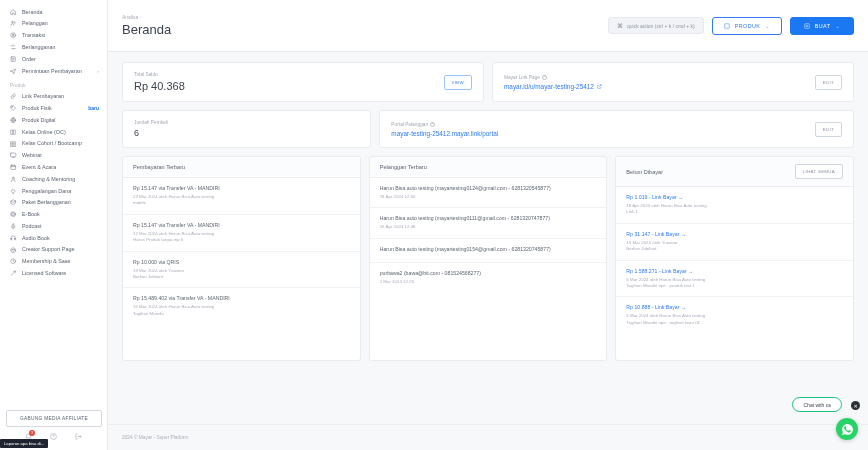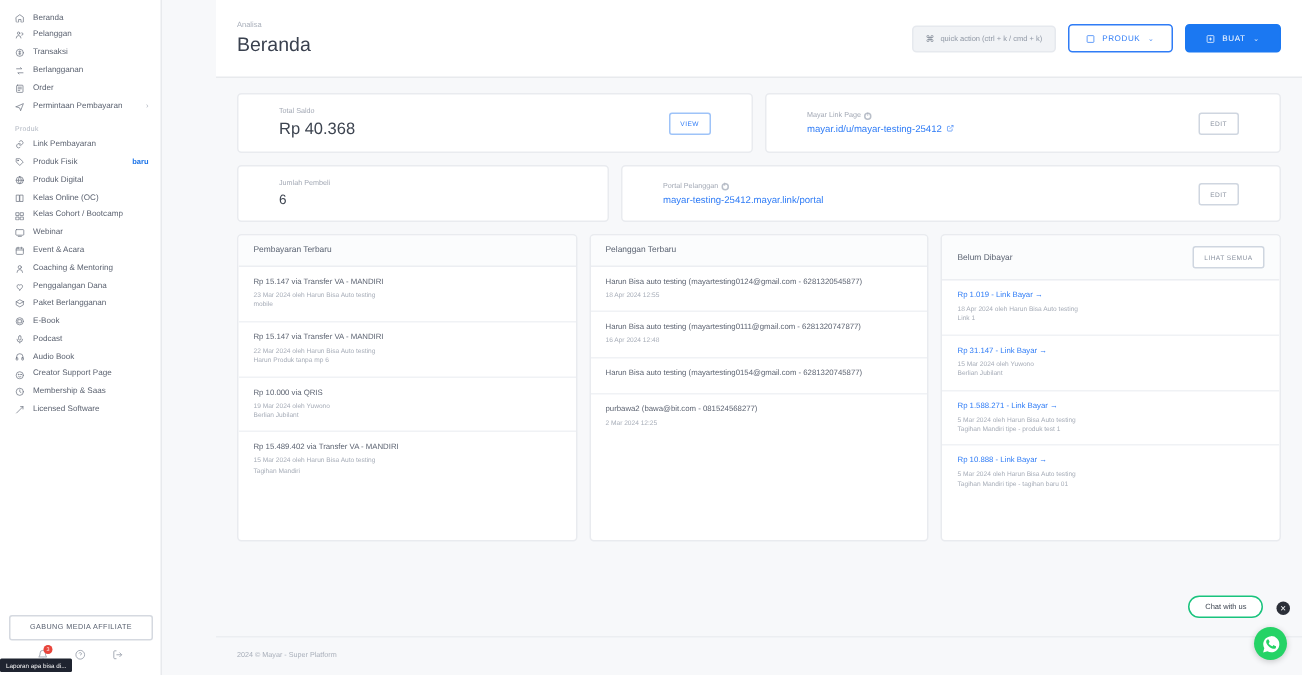--- a/index.html
+++ b/index.html
@@ -2,21 +2,21 @@
 <html><head>
 <meta charset="utf-8">
 <style>
   * { box-sizing: border-box; margin: 0; padding: 0; }
   html, body {
     width: 868px; height: 450px;
     font-family: "Liberation Sans", sans-serif;
     background: #ffffff;
     overflow: hidden;
   }
-  #app { position: relative; width: 868px; height: 450px; display: flex; background: #f7f8fa; gap: 36px; }
+  #app { position: relative; width: 868px; height: 450px; display: flex; background: #f7f8fa; }
 
   
   #sidebar {
     width: 108px; height: 450px; background: #ffffff;
     border-right: 1px solid #e8eaed;
     display: flex; flex-direction: column;
     position: relative; flex: 0 0 108px;
   }
   .side-scroll { flex: 1; overflow: hidden; padding-top: 6px; }
   .nav-item {
@@ -96,21 +96,21 @@
   .caret { font-size: 5px; opacity: .8; }
 
   .content { flex: 1; overflow: hidden; padding: 10px 14px 0 14px; }
 
   .row { display: flex; gap: 8px; margin-bottom: 8px; }
   .card {
     background: #fff; border: 1px solid #e9ebef; border-radius: 3px;
   }
   .stat-card {
     display: flex; align-items: center; justify-content: space-between;
-    padding: 9px 27px; min-height: 38px;
+    padding: 9px 11px; min-height: 38px;
   }
   .stat-label { font-size: 4.8px; color: #a3a9b5; margin-bottom: 3px; display: flex; align-items: center; gap: 2px; }
   .stat-value { font-size: 11px; color: #3d4450; }
   .stat-value-small { font-size: 9px; color: #3d4450; }
   .link-value {
     font-size: 6.4px; color: #2f7cf6; display: flex; align-items: center; gap: 3px;
     cursor: pointer;
   }
   .link-value svg { width: 5px; height: 5px; }
   .info-ico {

